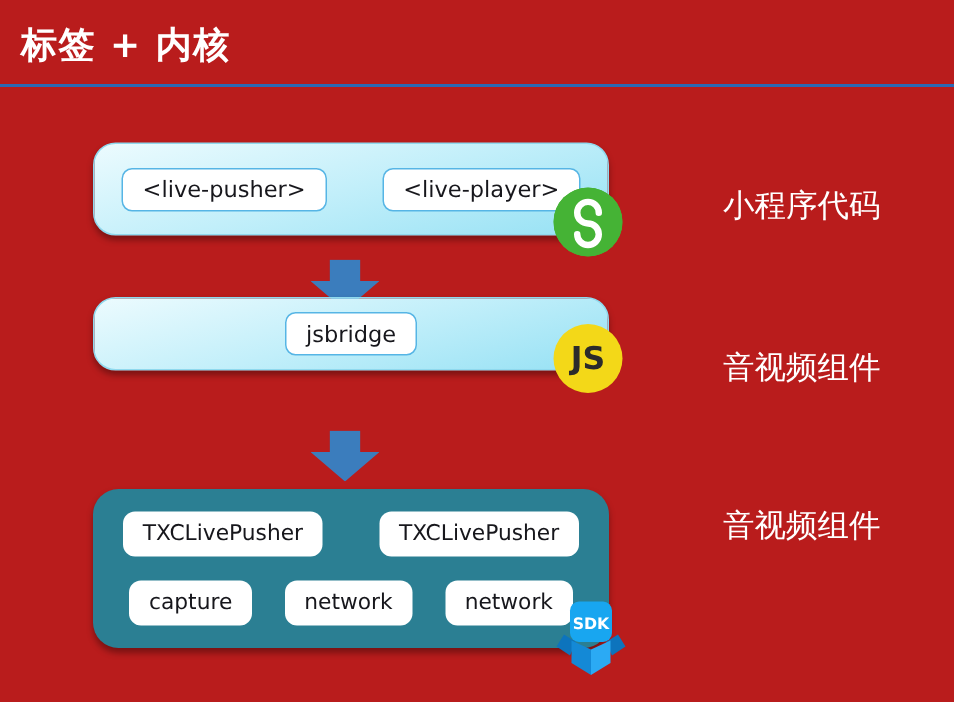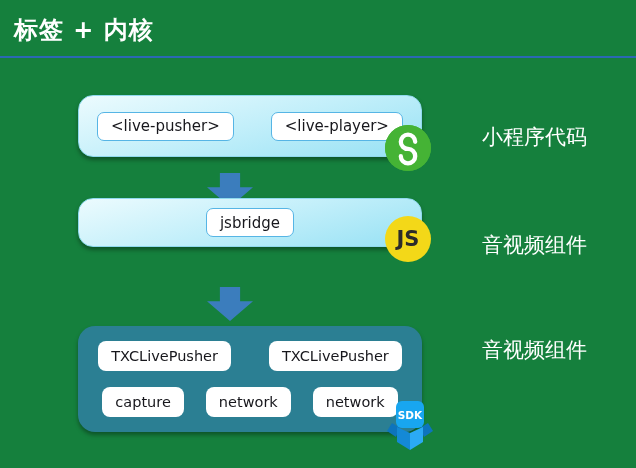--- a/index.html
+++ b/index.html
@@ -1,27 +1,27 @@
 <!DOCTYPE html>
 <html><head>
 <meta charset="utf-8">
 <style>
   * { margin:0; padding:0; box-sizing:border-box; }
   html,body { background:#1f2c52; }
   .stage{
-    position:relative; width:636px; height:468px; background:#15803d;
+    position:relative; width:636px; height:468px; background:#b91c1c;
     font-family:"DejaVu Sans","Liberation Sans",sans-serif; overflow:hidden;
   }
   .title{
     position:absolute; left:14px; top:14px; color:#ffffff;
     font-size:24px; font-weight:700; letter-spacing:1px;
   }
   .divider{ position:absolute; left:0; top:56px; width:636px; height:2px; background:#2b68b4; }
 
-  .layer-box{ position:absolute; left:62px; width:344px;margin-left:16px; }
+  .layer-box{ position:absolute; left:62px; width:344px; }
   .light{
     background:linear-gradient(165deg,#ecfbfe 0%,#c2effa 50%,#96e1f4 100%);
     border:1px solid #8fd9ee; border-radius:15px;
     box-shadow:0 3px 4px rgba(0,0,0,.35);
     display:flex; align-items:center; justify-content:center;
   }
   .box1{ top:95px; height:62px; gap:37px; }
   .box2{ top:198px; height:49px; }
   .teal{
     top:326px; height:106px; background:#2b7f93; border-radius:17px;

